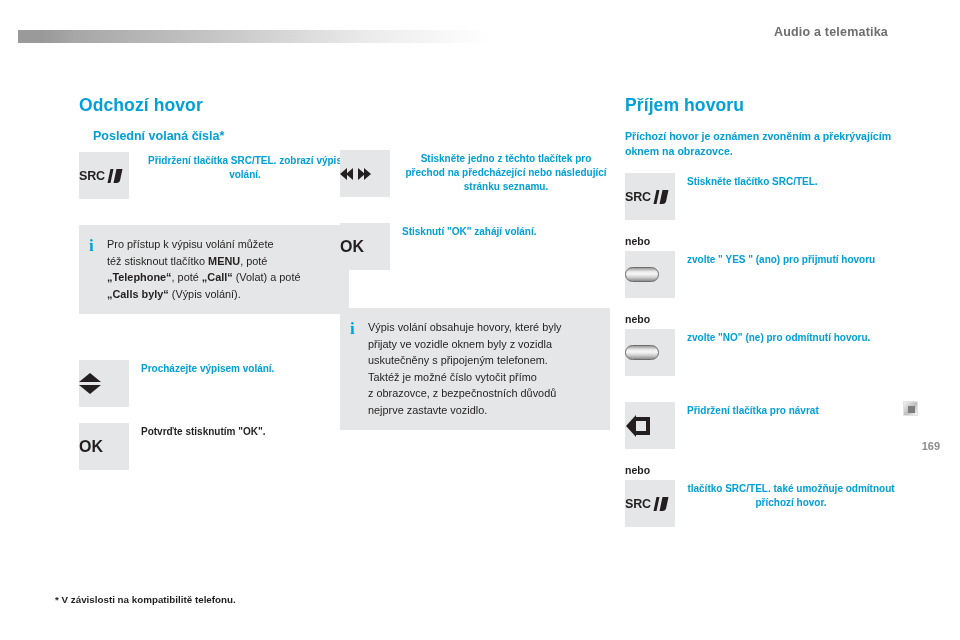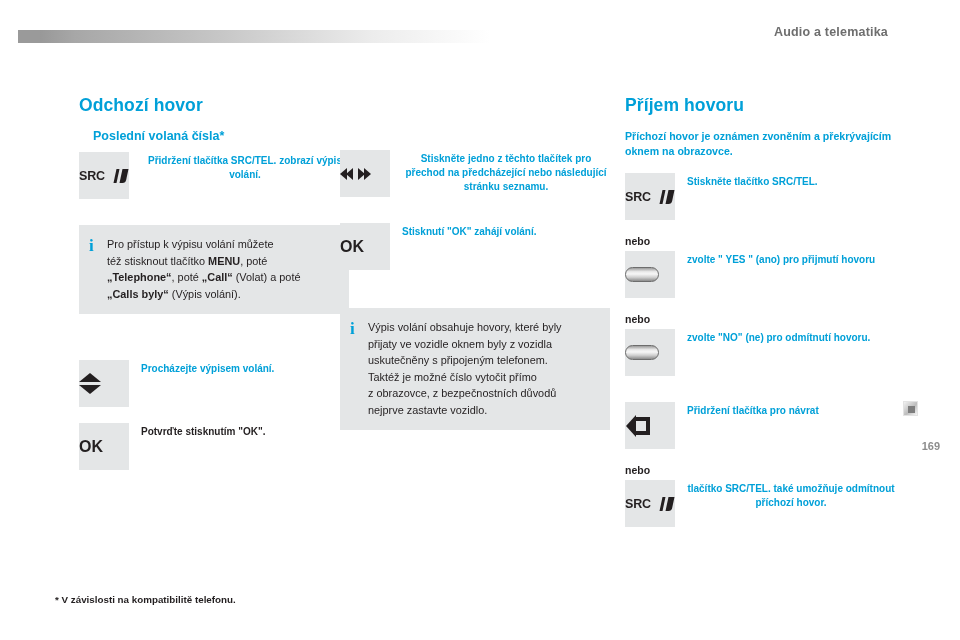--- a/index.html
+++ b/index.html
@@ -45,21 +45,21 @@
   .intro-par {
     font-size: 10.6px; color: #00a0d8; line-height: 1.42;
     margin-bottom: 14px; font-weight: bold;
   }
 
   
   .step { display: flex; align-items: flex-start; margin-bottom: 6px; }
   .step .icon-box {
     width: 50px; height: 47px; flex: 0 0 50px;
     background: #e4e6e7;
-    display: flex; align-items: center; justify-content: space-between;
+    display: flex; align-items: center; justify-content: flex-start;
     margin-right: 12px;
   }
   .step .step-text {
     font-size: 10px; line-height: 1.42; padding-top: 2px;
     color: #231f20; font-weight: bold; text-align: center;
   }
   .step .step-text.blue { color: #00a0d8; }
   .step .step-text.dark { color: #231f20; }
 
   

